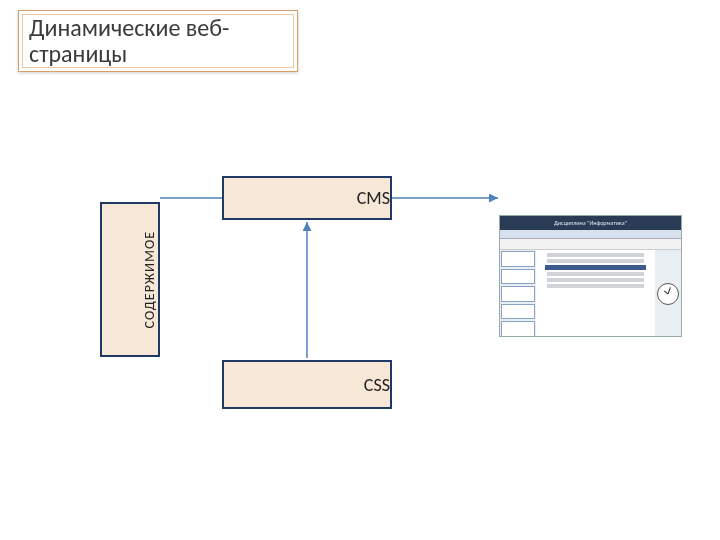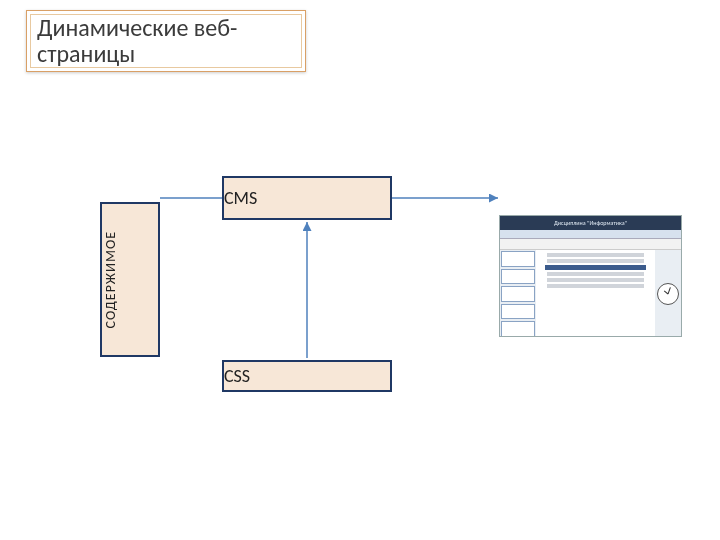--- a/index.html
+++ b/index.html
@@ -1,25 +1,25 @@
 <!DOCTYPE html>
 <html><head>
 <meta charset="utf-8">
 <style>
   html,body{margin:0;padding:0;width:720px;height:540px;font-family:Calibri,Arial,sans-serif;background:#fff;overflow:hidden}
   .stage{position:relative;width:720px;height:540px}
-  .title-box{position:absolute;left:26px;top:10px;width:280px;height:62px;border:1px solid #d9a066;background:linear-gradient(#fff,#fff);box-shadow:0 1px 3px rgba(0,0,0,.2);display:flex;align-items:center;padding:0 10px;box-sizing:border-box}
+  .title-box{position:absolute;left:18px;top:10px;width:280px;height:62px;border:1px solid #d9a066;background:linear-gradient(#fff,#fff);box-shadow:0 1px 3px rgba(0,0,0,.2);display:flex;align-items:center;padding:0 10px;box-sizing:border-box}
   .title-box::before{content:"";position:absolute;left:3px;right:3px;top:3px;bottom:3px;border:1px solid #e8c9a0;pointer-events:none}
   .title-text{font-size:24px;color:#3b3b3b;line-height:1.1}
   .desc{position:absolute;left:18px;top:82px;right:18px;font-size:19px;color:#222;line-height:1.25}
-  .box{position:absolute;border:2px solid #1f3864;background:#f7e7d7;display:flex;align-items:center;justify-content:flex-start;font-size:18px;color:#222;box-sizing:border-box}
+  .box{position:absolute;border:2px solid #1f3864;background:#f7e7d7;display:flex;align-items:center;justify-content:flex-end;font-size:18px;color:#222;box-sizing:border-box}
   .content-box{left:100px;top:202px;width:60px;height:155px}
   .vertical{writing-mode:vertical-rl;transform:rotate(180deg);letter-spacing:1px;font-size:14px}
   .cms-box{left:222px;top:176px;width:170px;height:44px}
-  .css-box{left:222px;top:360px;width:170px;height:32px}
+  .css-box{left:222px;top:360px;width:170px;height:49px}
   svg.lines{position:absolute;left:0;top:0;width:720px;height:540px;pointer-events:none}
   .screenshot{position:absolute;left:499px;top:215px;width:183px;height:122px;border:1px solid #9aa;background:#e9eef3;font-size:6px;color:#334;box-sizing:border-box;overflow:hidden}
   .ss-top{height:14px;background:#2a3b55;color:#dde6f0;text-align:center;line-height:14px;font-size:6px}
   .ss-menu{height:8px;background:#d7e1ee;border-bottom:1px solid #aab}
   .ss-banner{height:10px;background:#f2f2f2;border-bottom:1px solid #ccc}
   .ss-body{display:flex;height:calc(100% - 32px)}
   .ss-rows{width:36px;display:flex;flex-direction:column}
   .ss-row{flex:1;border:1px solid #8aa3c4;margin:1px;background:#fff}
   .ss-main{flex:1;background:#fff;padding:3px;display:flex;flex-direction:column;align-items:center;gap:2px}
   .ss-main .line{height:4px;background:#d0d4da;width:85%}

